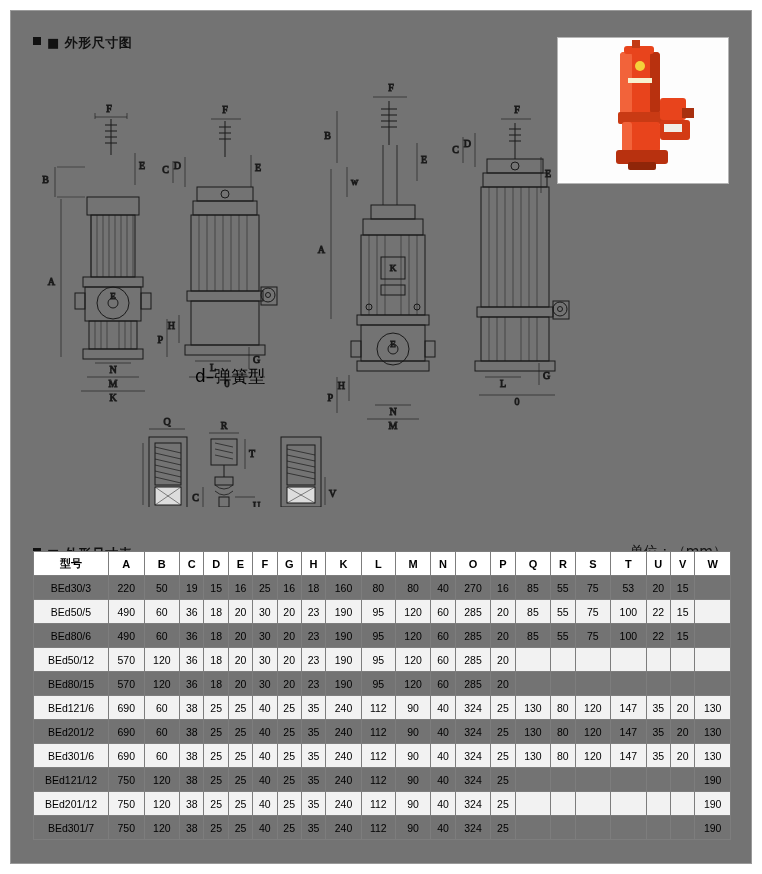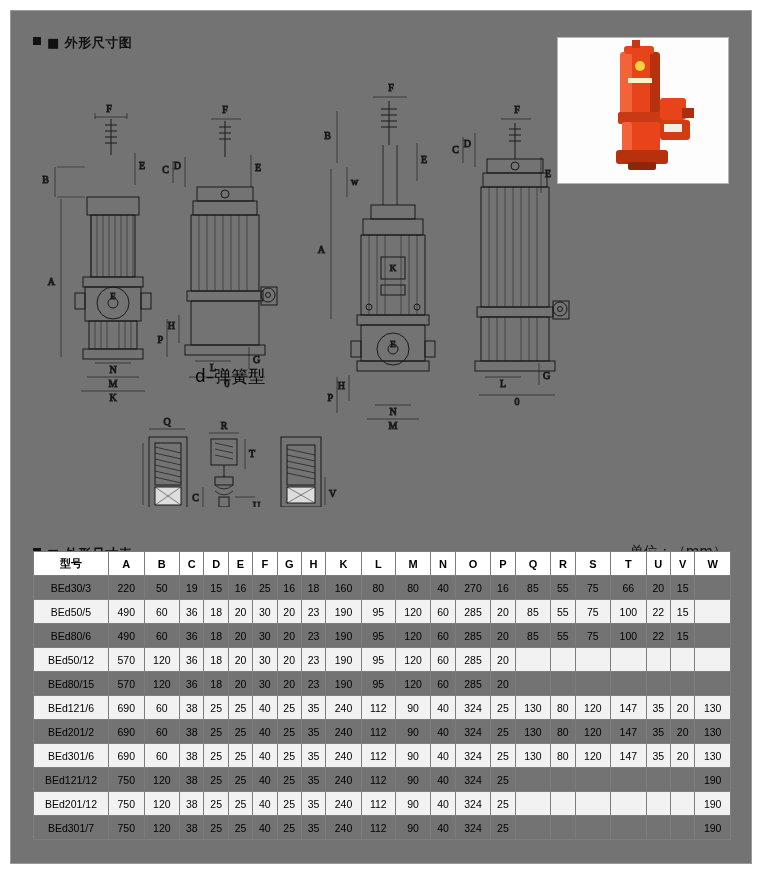--- a/index.html
+++ b/index.html
@@ -319,21 +319,21 @@
               <td>18</td>
               <td>160</td>
               <td>80</td>
               <td>80</td>
               <td>40</td>
               <td>270</td>
               <td>16</td>
               <td>85</td>
               <td>55</td>
               <td>75</td>
-              <td>66</td>
+              <td>53</td>
               <td>20</td>
               <td>15</td>
               <td></td>
             </tr>
             <tr>
               <td class="model">BEd50/5</td>
               <td>490</td>
               <td>60</td>
               <td>36</td>
               <td>18</td>

